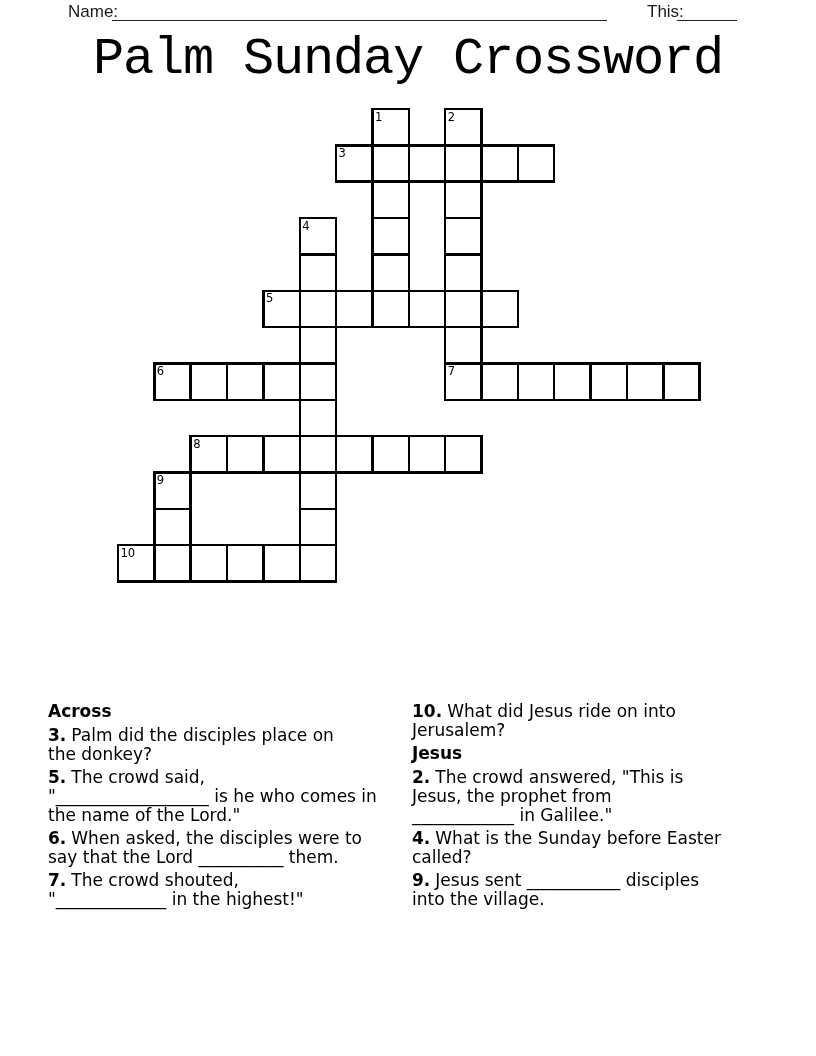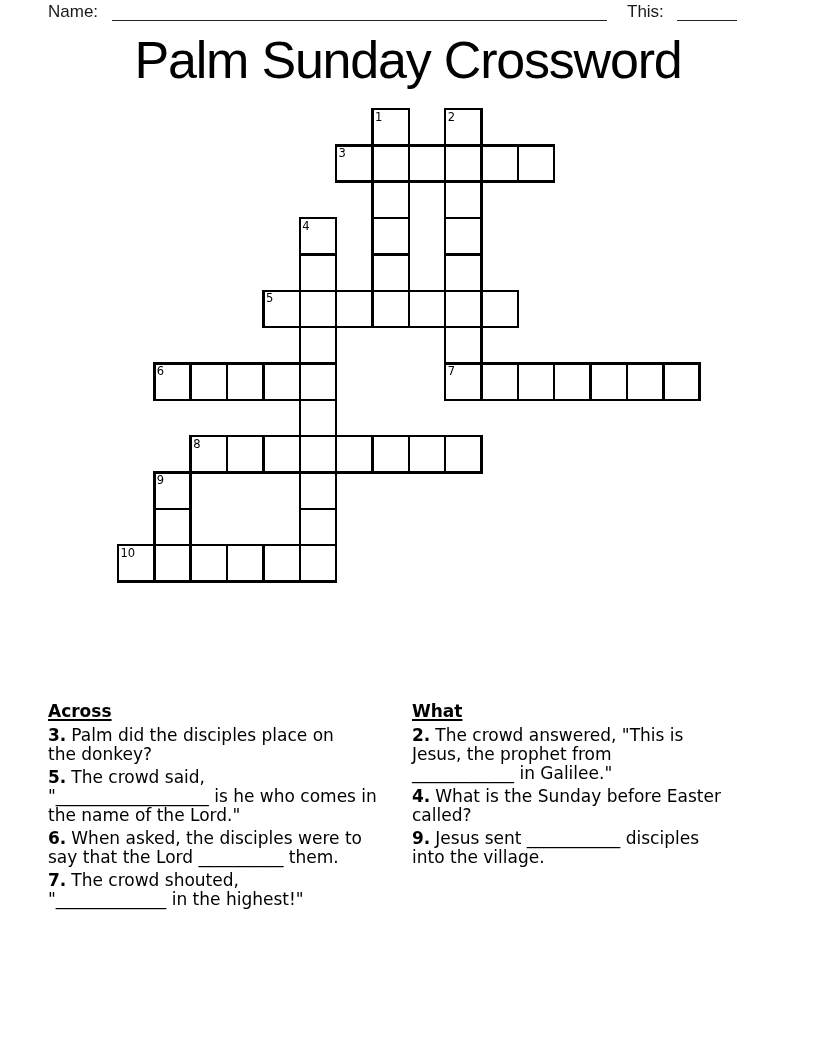--- a/index.html
+++ b/index.html
@@ -8,35 +8,35 @@
     background: #ffffff;
     position: relative;
     overflow: hidden;
     color: #000;
     font-family: "DejaVu Sans", "Liberation Sans", sans-serif;
   }
   
   .hdr-label {
     position: absolute; top: 2px;
     font-family: "Liberation Sans", sans-serif;
-    font-size: 17px; line-height: 19px; color: #1a1a1a;
+    font-size: 17px; line-height: 19px; color: #1a1a1a; margin-left: 20px;
   }
   #name-label { left: 48px; }
   #date-label { left: 627px; }
   .blank-line {
     position: absolute; top: 5px; height: 15px;
     border-bottom: 1.6px solid #222;
   }
   #name-line { left: 112px; width: 495px; }
   #date-line { left: 677px; width: 60px; }
   
   #page-title {
     position: absolute; top: 34px; left: 0; right: 0;
     text-align: center;
-    font-family: Liberation Sans, sans-serif;
+    font-family: Liberation Mono, monospace;
     font-size: 52px; line-height: 52px;
     letter-spacing: -1.2px;
     color: #000;
     white-space: nowrap;
   }
   
   #grid-svg {
     position: absolute; left: 116px; top: 107px;
   }
   #grid-svg text {
@@ -46,21 +46,20 @@
   }
   
   .clue-col {
     position: absolute; top: 702px;
     font-size: 17px; line-height: 19px;
   }
   #clues-left  { left: 48px;  width: 362px; }
   #clues-right { left: 412px; width: 372px; }
   .clue-heading {
     font-weight: bold;
-    text-decoration: underline;
     text-decoration-thickness: 2px;
     text-underline-offset: 2px;
     margin-bottom: 5px;
   }
   .clue { margin-bottom: 4px; }
   .clue-num { font-weight: bold; margin-right: 5px; }
   .clue-text { white-space: pre-line; }
 </style>
 </head>
 <body>
@@ -148,21 +147,23 @@
 the donkey?</span></div>
       <div class="clue"><span class="clue-num">5.</span><span class="clue-text">The crowd said,
 "__________________ is he who comes in
 the name of the Lord."</span></div>
       <div class="clue"><span class="clue-num">6.</span><span class="clue-text">When asked, the disciples were to
 say that the Lord __________ them.</span></div>
       <div class="clue"><span class="clue-num">7.</span><span class="clue-text">The crowd shouted,
 "_____________ in the highest!"</span></div>
     </div>
   <div class="clue-col" id="clues-right">
-      <div class="clue-heading">What</div>
+      <div class="clue"><span class="clue-num">10.</span><span class="clue-text">What did Jesus ride on into
+Jerusalem?</span></div>
+      <div class="clue-heading">Jesus</div>
       <div class="clue"><span class="clue-num">2.</span><span class="clue-text">The crowd answered, "This is
 Jesus, the prophet from
 ____________ in Galilee."</span></div>
       <div class="clue"><span class="clue-num">4.</span><span class="clue-text">What is the Sunday before Easter
 called?</span></div>
       <div class="clue"><span class="clue-num">9.</span><span class="clue-text">Jesus sent ___________ disciples
 into the village.</span></div>
     </div>
 </div>
 

